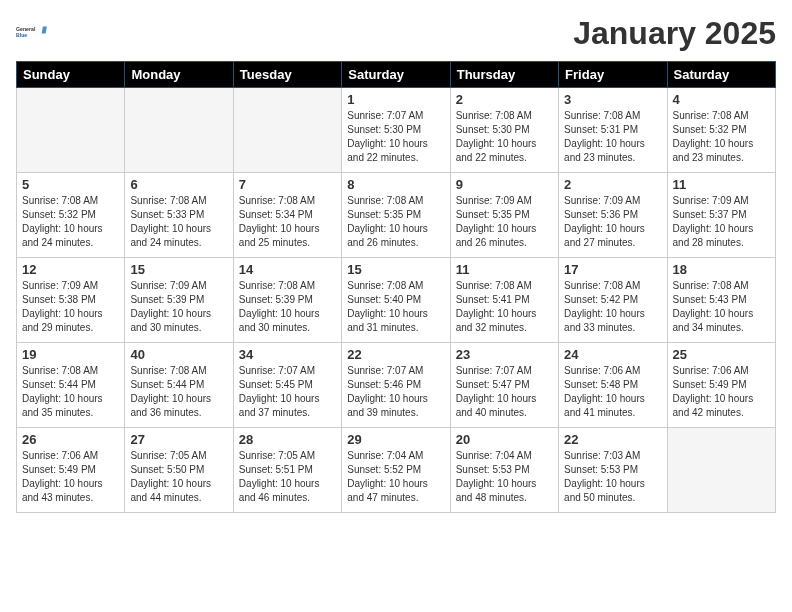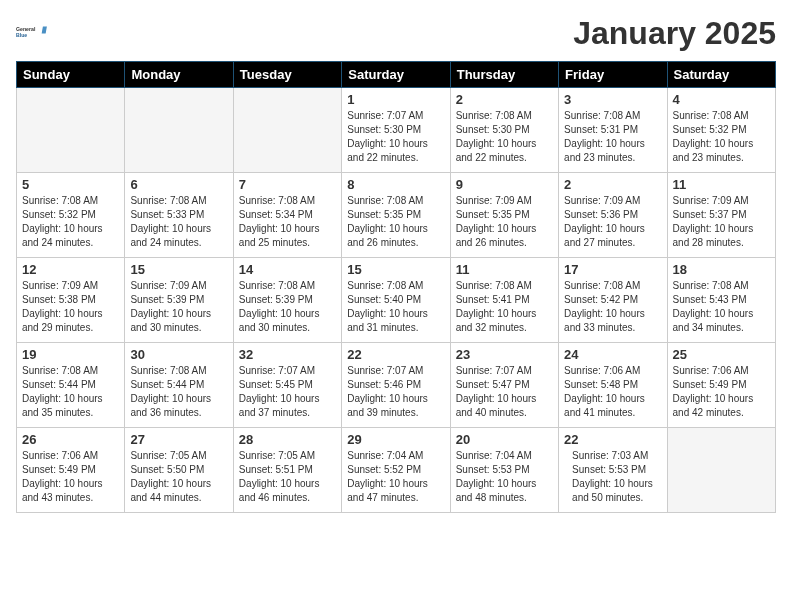--- a/index.html
+++ b/index.html
@@ -241,28 +241,28 @@
       </tr>
       <tr>
         <td>
           <div class="day-number">19</div>
           <div class="day-info" style="white-space: pre-line;">Sunrise: 7:08 AM
 Sunset: 5:44 PM
 Daylight: 10 hours
 and 35 minutes.</div>
         </td>
         <td>
-          <div class="day-number">30</div>
+          <div class="day-number">40</div>
           <div class="day-info" style="white-space: pre-line;">Sunrise: 7:08 AM
 Sunset: 5:44 PM
 Daylight: 10 hours
 and 36 minutes.</div>
         </td>
         <td>
-          <div class="day-number">32</div>
+          <div class="day-number">34</div>
           <div class="day-info" style="white-space: pre-line;">Sunrise: 7:07 AM
 Sunset: 5:45 PM
 Daylight: 10 hours
 and 37 minutes.</div>
         </td>
         <td>
           <div class="day-number">22</div>
           <div class="day-info" style="white-space: pre-line;">Sunrise: 7:07 AM
 Sunset: 5:46 PM
 Daylight: 10 hours
@@ -321,21 +321,21 @@
         </td>
         <td>
           <div class="day-number">20</div>
           <div class="day-info" style="white-space: pre-line;">Sunrise: 7:04 AM
 Sunset: 5:53 PM
 Daylight: 10 hours
 and 48 minutes.</div>
         </td>
         <td>
           <div class="day-number">22</div>
-          <div class="day-info" style="white-space: pre-line; margin-left: 8px;">Sunrise: 7:03 AM
+          <div class="day-info" style="white-space: pre-line;">Sunrise: 7:03 AM
 Sunset: 5:53 PM
 Daylight: 10 hours
 and 50 minutes.</div>
         </td>
         <td class="other-month"></td>
       </tr>
     </tbody>
 </table>
 
 </body></html>

